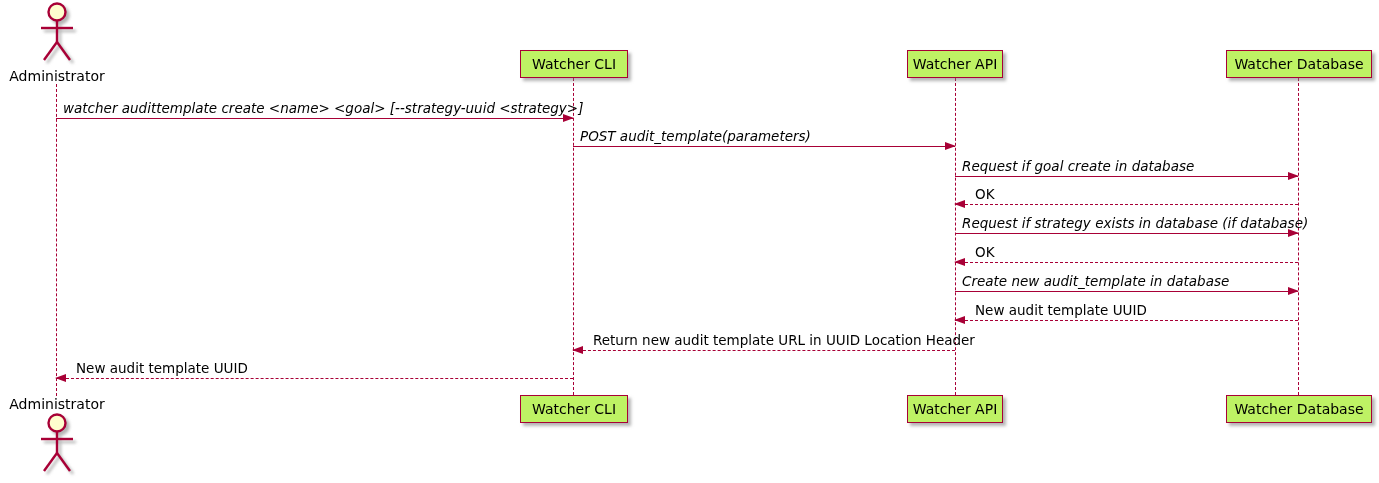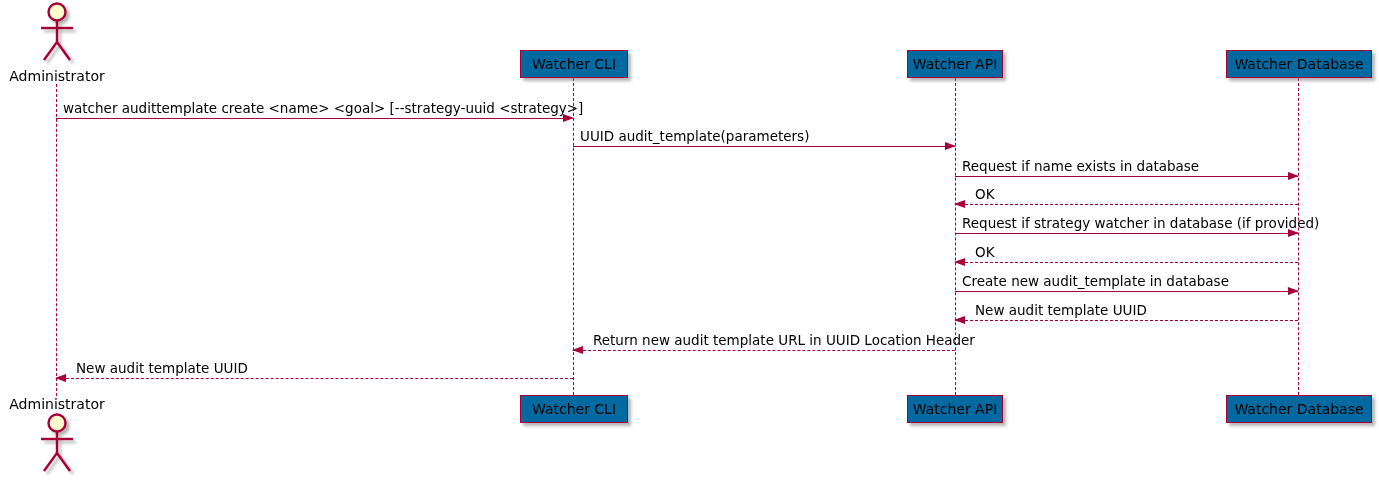--- a/index.html
+++ b/index.html
@@ -8,21 +8,21 @@
     width:1379px;height:483px;
     background:#ffffff;
     font-family:"DejaVu Sans","Liberation Sans",sans-serif;
     color:#000;
     overflow:hidden;
   }
   
   .participant{
     position:absolute;
     height:26px;
-    background:#0369a1;
+    background:#bef264;
     border:1.6px solid #A80036;
     box-shadow:3px 3px 3px rgba(120,120,120,0.55);
     text-align:center;
     line-height:26px;
     font-size:14px;
     white-space:nowrap;
   }
   
   .lifeline{
     position:absolute;
@@ -34,21 +34,21 @@
   .msg .line{position:absolute;left:0;right:0;top:0;height:0;}
   .msg .line.solid{border-top:1.4px solid #A80036;}
   .msg .line.dashed{border-top:1.2px dashed #A80036;}
   .msg .label{
     position:absolute;
     bottom:2px;
     font-size:13.5px;
     white-space:nowrap;
     color:#000;
   }
-  .msg .label.ltr{left:7px;}
+  .msg .label.ltr{left:7px;font-style:italic;}
   .msg .label.rtl{left:20px;}
   .msg .arrow{
     position:absolute;
     width:0;height:0;
     top:-4px;
     border-top:4px solid transparent;
     border-bottom:4px solid transparent;
   }
   .msg .arrow.right{right:-1px;border-left:11px solid #A80036;}
   .msg .arrow.left{left:-1px;border-right:11px solid #A80036;}
@@ -104,39 +104,39 @@
 
   <div class="msg" style="left:56px;top:118px;width:517px">
     <div class="line solid"></div>
     <div class="arrow right"></div>
     <div class="label ltr">watcher audittemplate create &lt;name&gt; &lt;goal&gt; [--strategy-uuid &lt;strategy&gt;]</div>
   </div>
 
   <div class="msg" style="left:573px;top:146px;width:382px">
     <div class="line solid"></div>
     <div class="arrow right"></div>
-    <div class="label ltr">UUID audit_template(parameters)</div>
+    <div class="label ltr">POST audit_template(parameters)</div>
   </div>
 
   <div class="msg" style="left:955px;top:176px;width:343px">
     <div class="line solid"></div>
     <div class="arrow right"></div>
-    <div class="label ltr">Request if name exists in database</div>
+    <div class="label ltr">Request if goal create in database</div>
   </div>
 
   <div class="msg" style="left:955px;top:204px;width:343px">
     <div class="line dashed"></div>
     <div class="arrow left"></div>
     <div class="label rtl">OK</div>
   </div>
 
   <div class="msg" style="left:955px;top:233px;width:343px">
     <div class="line solid"></div>
     <div class="arrow right"></div>
-    <div class="label ltr">Request if strategy watcher in database (if provided)</div>
+    <div class="label ltr">Request if strategy exists in database (if database)</div>
   </div>
 
   <div class="msg" style="left:955px;top:262px;width:343px">
     <div class="line dashed"></div>
     <div class="arrow left"></div>
     <div class="label rtl">OK</div>
   </div>
 
   <div class="msg" style="left:955px;top:291px;width:343px">
     <div class="line solid"></div>

